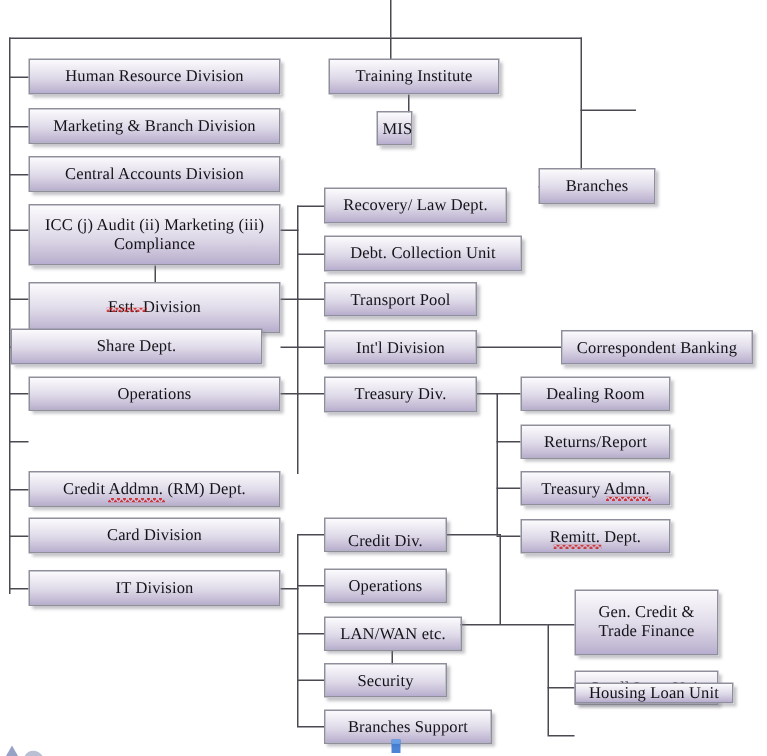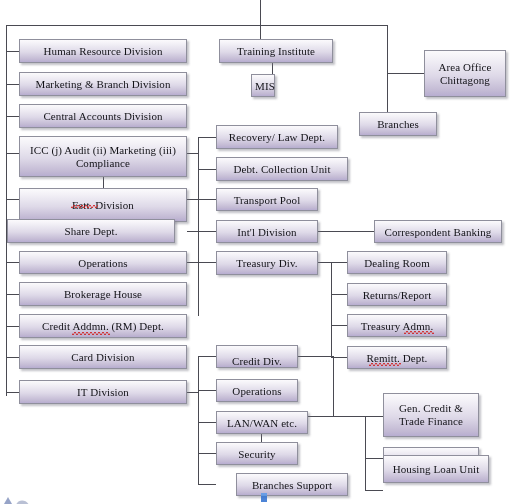--- a/index.html
+++ b/index.html
@@ -151,23 +151,20 @@
   <div class="node" style="left:19px; top:188px; width:168px; height:34px;">
     <span class="lbl">Estt. Division</span>
   </div>
   <div class="sq" style="left:71px; top:205px; width:27px;"></div>
   <div class="node" style="left:7px; top:219px; width:168px; height:24px;">
     <span class="lbl">Share Dept.</span>
   </div>
   <div class="node" style="left:19px; top:251px; width:168px; height:23px;">
     <span class="lbl">Operations</span>
   </div>
-  <div class="node" style="left:19px; top:282px; width:168px; height:24px;">
-    <span class="lbl">Brokerage House</span>
-  </div>
   <div class="node" style="left:19px; top:314px; width:168px; height:24px;">
     <span class="lbl">Credit Addmn. (RM) Dept.</span>
   </div>
   <div class="sq" style="left:72px; top:332px; width:38px;"></div>
   <div class="node" style="left:19px; top:345px; width:168px; height:24px;">
     <span class="lbl">Card Division</span>
   </div>
   <div class="node" style="left:19px; top:380px; width:168px; height:24px;">
     <span class="lbl">IT Division</span>
   </div>
@@ -199,28 +196,24 @@
   </div>
   <div class="node" style="left:216px; top:379px; width:82px; height:23px;">
     <span class="lbl">Operations</span>
   </div>
   <div class="node" style="left:216px; top:411px; width:92px; height:23px;">
     <span class="lbl">LAN/WAN etc.</span>
   </div>
   <div class="node" style="left:216px; top:442px; width:82px; height:23px;align-items:center;">
     <span class="lbl">Security</span>
   </div>
-  <div class="node" style="left:216px; top:473px; width:112px; height:23px;margin-left:20px;">
+  <div class="node" style="left:216px; top:473px; width:112px; height:23px;">
     <span class="lbl">Branches Support</span>
   </div>
 
-  <div class="node two-line" style="left:424px; top:50px; width:82px; height:47px;">
-    <span class="lbl">Area Office
-Chittagong</span>
-  </div>
   <div class="node" style="left:359px; top:112px; width:78px; height:24px;">
     <span class="lbl">Branches</span>
   </div>
 
   <div class="node" style="left:347px; top:251px; width:100px; height:23px;">
     <span class="lbl">Dealing Room</span>
   </div>
   <div class="node" style="left:374px; top:220px; width:128px; height:23px;">
     <span class="lbl">Correspondent Banking</span>
   </div>
@@ -236,21 +229,21 @@
   </div>
   <div class="sq" style="left:369px; top:363px; width:32px;"></div>
 
   <div class="node" style="left:383px; top:447px; width:96px; height:23px;">
     <span class="lbl">Small Loan Unit</span>
   </div>
   <div class="node two-line" style="left:383px; top:393px; width:96px; height:44px;">
     <span class="lbl">Gen. Credit &amp;
 Trade Finance</span>
   </div>
-  <div class="node" style="left:383px; top:455px; width:106px; height:28px;">
+  <div class="node" style="left:383px; top:455px; width:106px; height:14px;">
     <span class="lbl">Housing Loan Unit</span>
   </div>
 
   <svg class="taskbar-icon" width="40" height="14" viewBox="0 0 40 14" style="left:2px; top:492px;">
     <path d="M2 12 L6 5 L10 12 Z" fill="#5b6fa8" opacity="0.75"></path>
     <path d="M14 13 C16 7, 24 7, 27 13 Z" fill="#8a96b8" opacity="0.7"></path>
     <rect x="0" y="12.5" width="40" height="1.5" fill="#cdd3df" opacity="0.6"></rect>
   </svg>
   <svg class="taskbar-icon" width="10" height="12" viewBox="0 0 10 12" style="left:259px; top:492px;">
     <rect x="2" y="1" width="6" height="9" fill="#2f6fd0"></rect>

